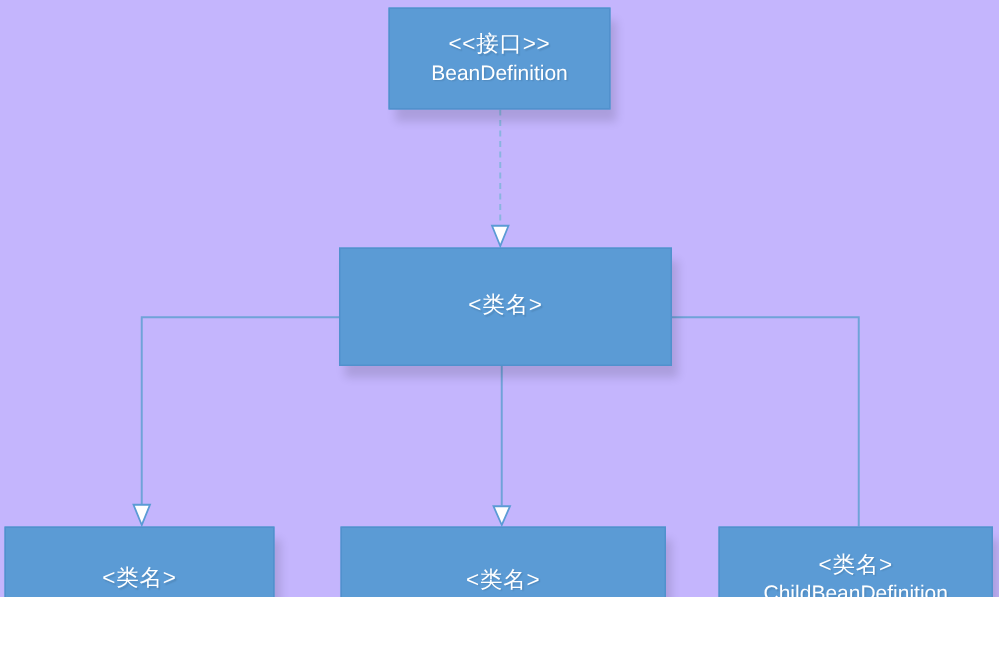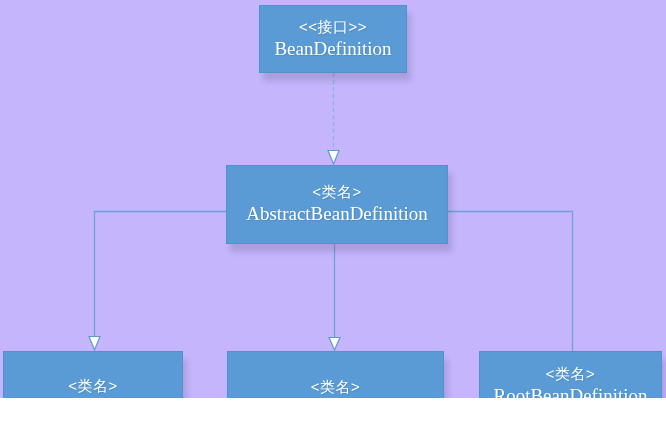--- a/index.html
+++ b/index.html
@@ -38,23 +38,22 @@
     line-height: 1.25;
     box-shadow: 4px 8px 6px rgba(0, 0, 0, 0.13);
     z-index: 1;
     text-shadow: 1px 1px 1px rgba(0,0,0,0.12);
   }
   .node .stereotype {
     font-size: 15px;
     letter-spacing: 0.5px;
   }
   .node .name {
-    font-size: 19px;
+    font-size: 14px;
     white-space: nowrap;
-    font-family: Liberation Serif, serif;
   }
   #node-bean        { left: 259px; top: 5px;   width: 148px; height: 68px; }
   #node-abstract    { left: 226px; top: 165px; width: 222px; height: 79px; }
   #node-root        { left: 3px;   top: 351px; width: 180px; height: 70px; }
   #node-generic     { left: 227px; top: 351px; width: 217px; height: 72px; }
   #node-child       { left: 479px; top: 351px; width: 183px; height: 70px; }
   .watermark {
     position: absolute;
     left: 550px;
     top: 404px;
@@ -98,31 +97,30 @@
     <path class="edge-line" d="M 448 211.5 L 572.5 211.5 L 572.5 351"></path>
   </svg>
 
   <div class="node" id="node-bean">
     <span class="stereotype">&lt;&lt;接口&gt;&gt;</span>
     <span class="name">BeanDefinition</span>
   </div>
 
   <div class="node" id="node-abstract">
     <span class="stereotype">&lt;类名&gt;</span>
-    <span class="name">AbstractBeanDefinition</span>
   </div>
 
   <div class="node" id="node-root">
     <span class="stereotype">&lt;类名&gt;</span>
   </div>
 
   <div class="node" id="node-generic">
     <span class="stereotype">&lt;类名&gt;</span>
   </div>
 
   <div class="node" id="node-child">
     <span class="stereotype">&lt;类名&gt;</span>
-    <span class="name">RootBeanDefinition</span>
+    <span class="name">ChildBeanDefinition</span>
   </div>
 
   <div class="watermark">@稀土掘金技术社区</div>
 
 </div>
 
 </body></html>

